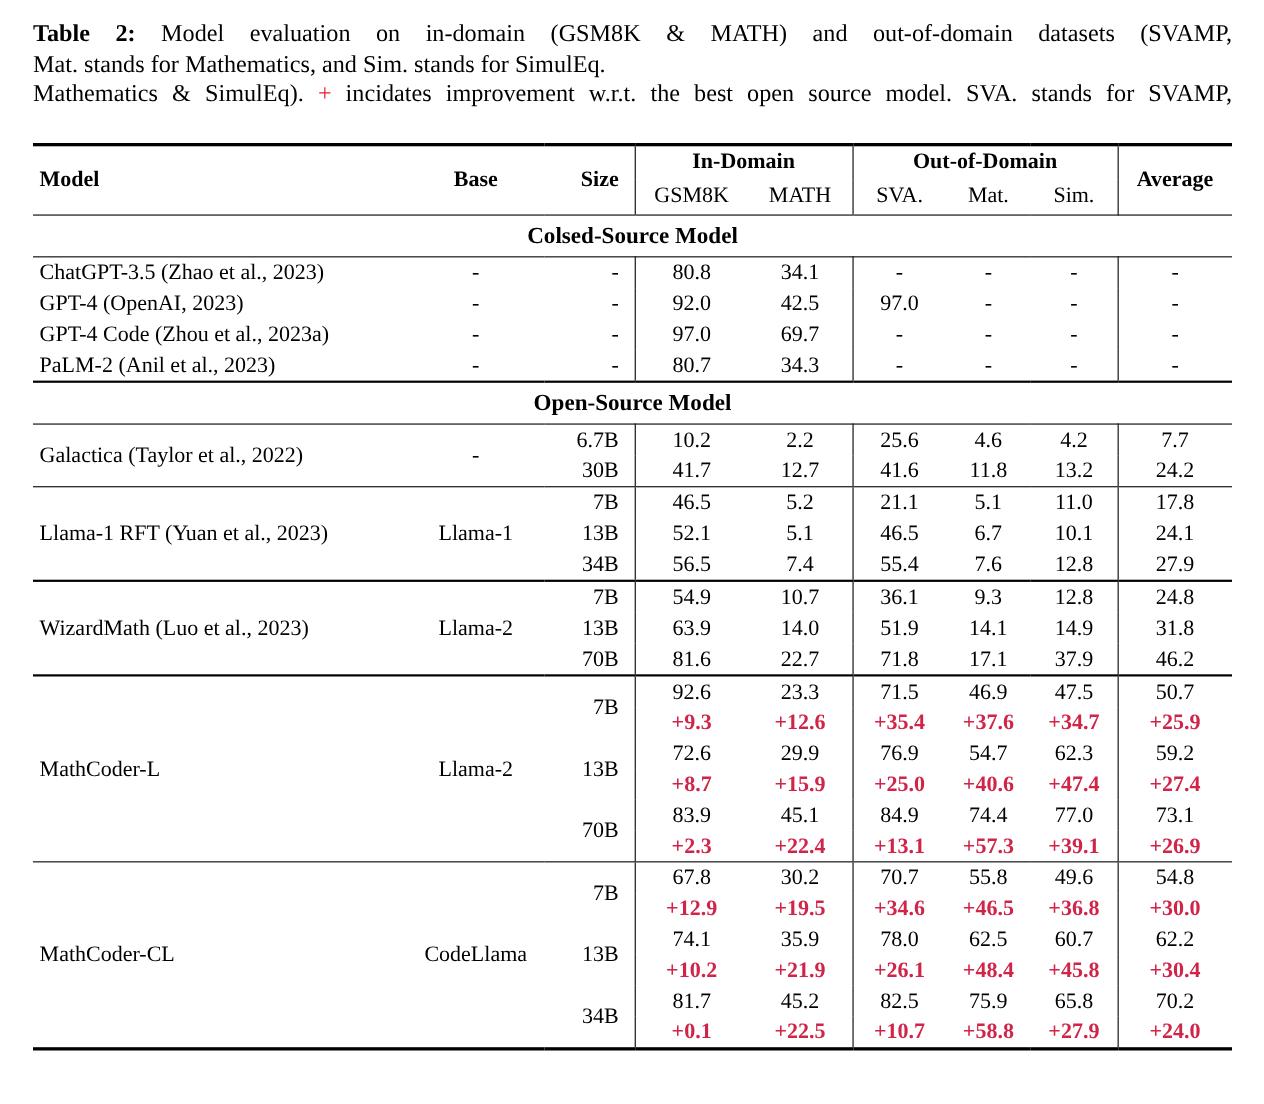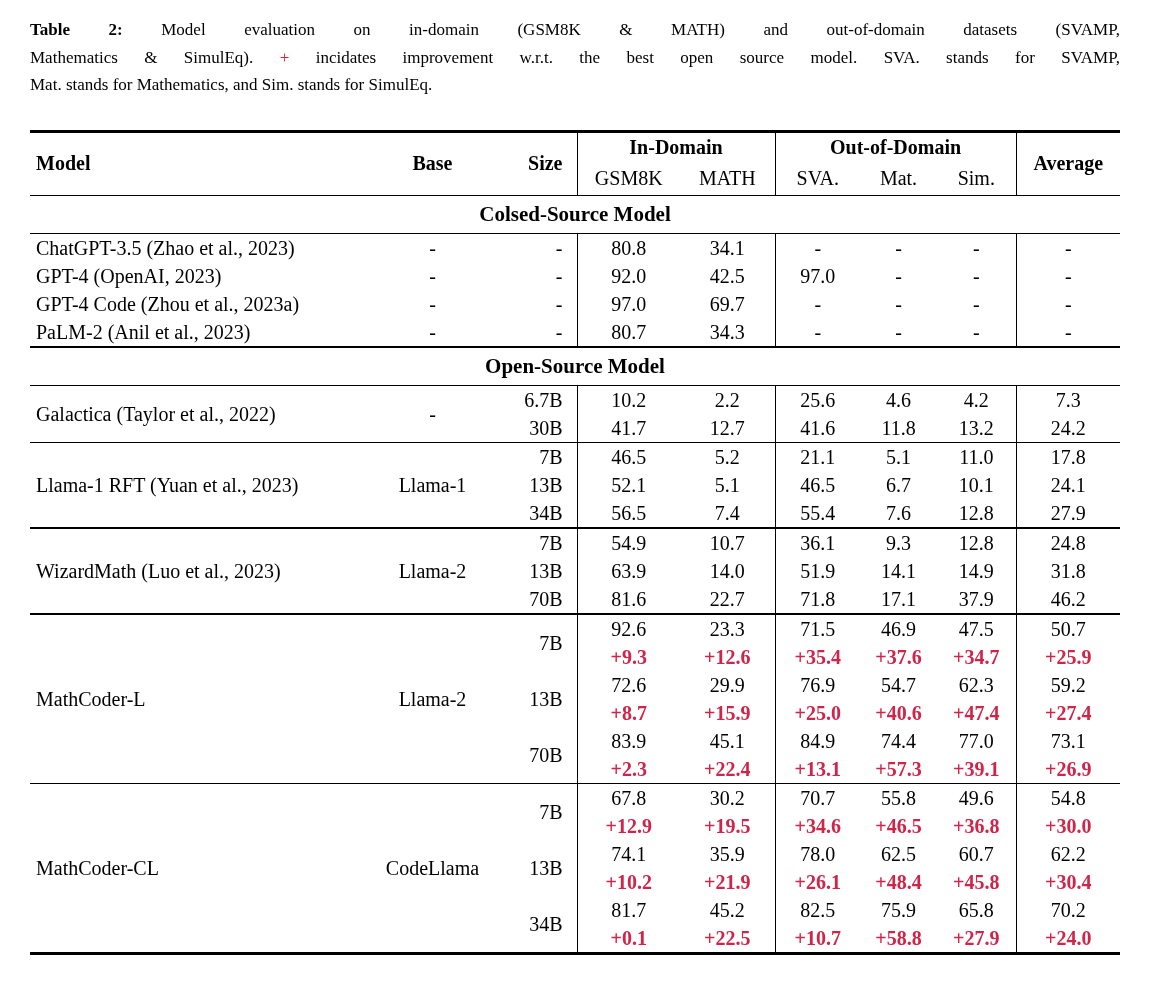--- a/index.html
+++ b/index.html
@@ -15,21 +15,21 @@
     width: 1149px;
     height: 1004px;
     padding: 16px 29px 0 30px;
     font-family: "Liberation Serif", "DejaVu Serif", serif;
     color: #000;
   }
   
   .caption {
     width: 1090px;
     margin: 0 0 31px 0;
-    font-size: 17px;
+    font-size: 22px;
     line-height: 27.5px;
   }
   .cap-line {
     text-align: justify;
     text-align-last: justify;
   }
   .cap-line.last {
     text-align-last: left;
   }
   .cap-label { font-weight: bold; }
@@ -91,27 +91,27 @@
 </head>
 <body>
 
 <div class="page">
 
   <div class="caption">
     <div class="cap-line">
       <span class="cap-label">Table 2:</span>
       <span>Model evaluation on in-domain (GSM8K &amp; MATH) and out-of-domain datasets (SVAMP,</span>
     </div>
+    <div class="cap-line last">
+      <span>Mat. stands for Mathematics, and Sim. stands for SimulEq.</span>
+    </div>
     <div class="cap-line">
       <span>Mathematics &amp; SimulEq).</span>
       <span class="cap-plus">+</span>
       <span>incidates improvement w.r.t. the best open source model. SVA. stands for SVAMP,</span>
-    </div>
-    <div class="cap-line last">
-      <span>Mat. stands for Mathematics, and Sim. stands for SimulEq.</span>
     </div>
   </div>
 
   <table class="eval-table">
     <colgroup>
       <col style="width:340px">
       <col style="width:125px">
       <col style="width:82px">
       <col style="width:103px">
       <col style="width:95px">
@@ -190,21 +190,21 @@
         </tr>
         <tr>
           <td class="model-cell divider" rowspan="2">Galactica (Taylor et al., 2022)</td>
           <td class="base-cell divider" rowspan="2">-</td>
           <td class="size-cell" rowspan="1">6.7B</td>
           <td class="val vline">10.2</td>
           <td class="val ">2.2</td>
           <td class="val vline">25.6</td>
           <td class="val ">4.6</td>
           <td class="val ">4.2</td>
-          <td class="val vline">7.3</td>
+          <td class="val vline">7.7</td>
         </tr>
         <tr>
           <td class="size-cell divider" rowspan="1">30B</td>
           <td class="val vline divider">41.7</td>
           <td class="val divider">12.7</td>
           <td class="val vline divider">41.6</td>
           <td class="val divider">11.8</td>
           <td class="val divider">13.2</td>
           <td class="val vline divider">24.2</td>
         </tr>

